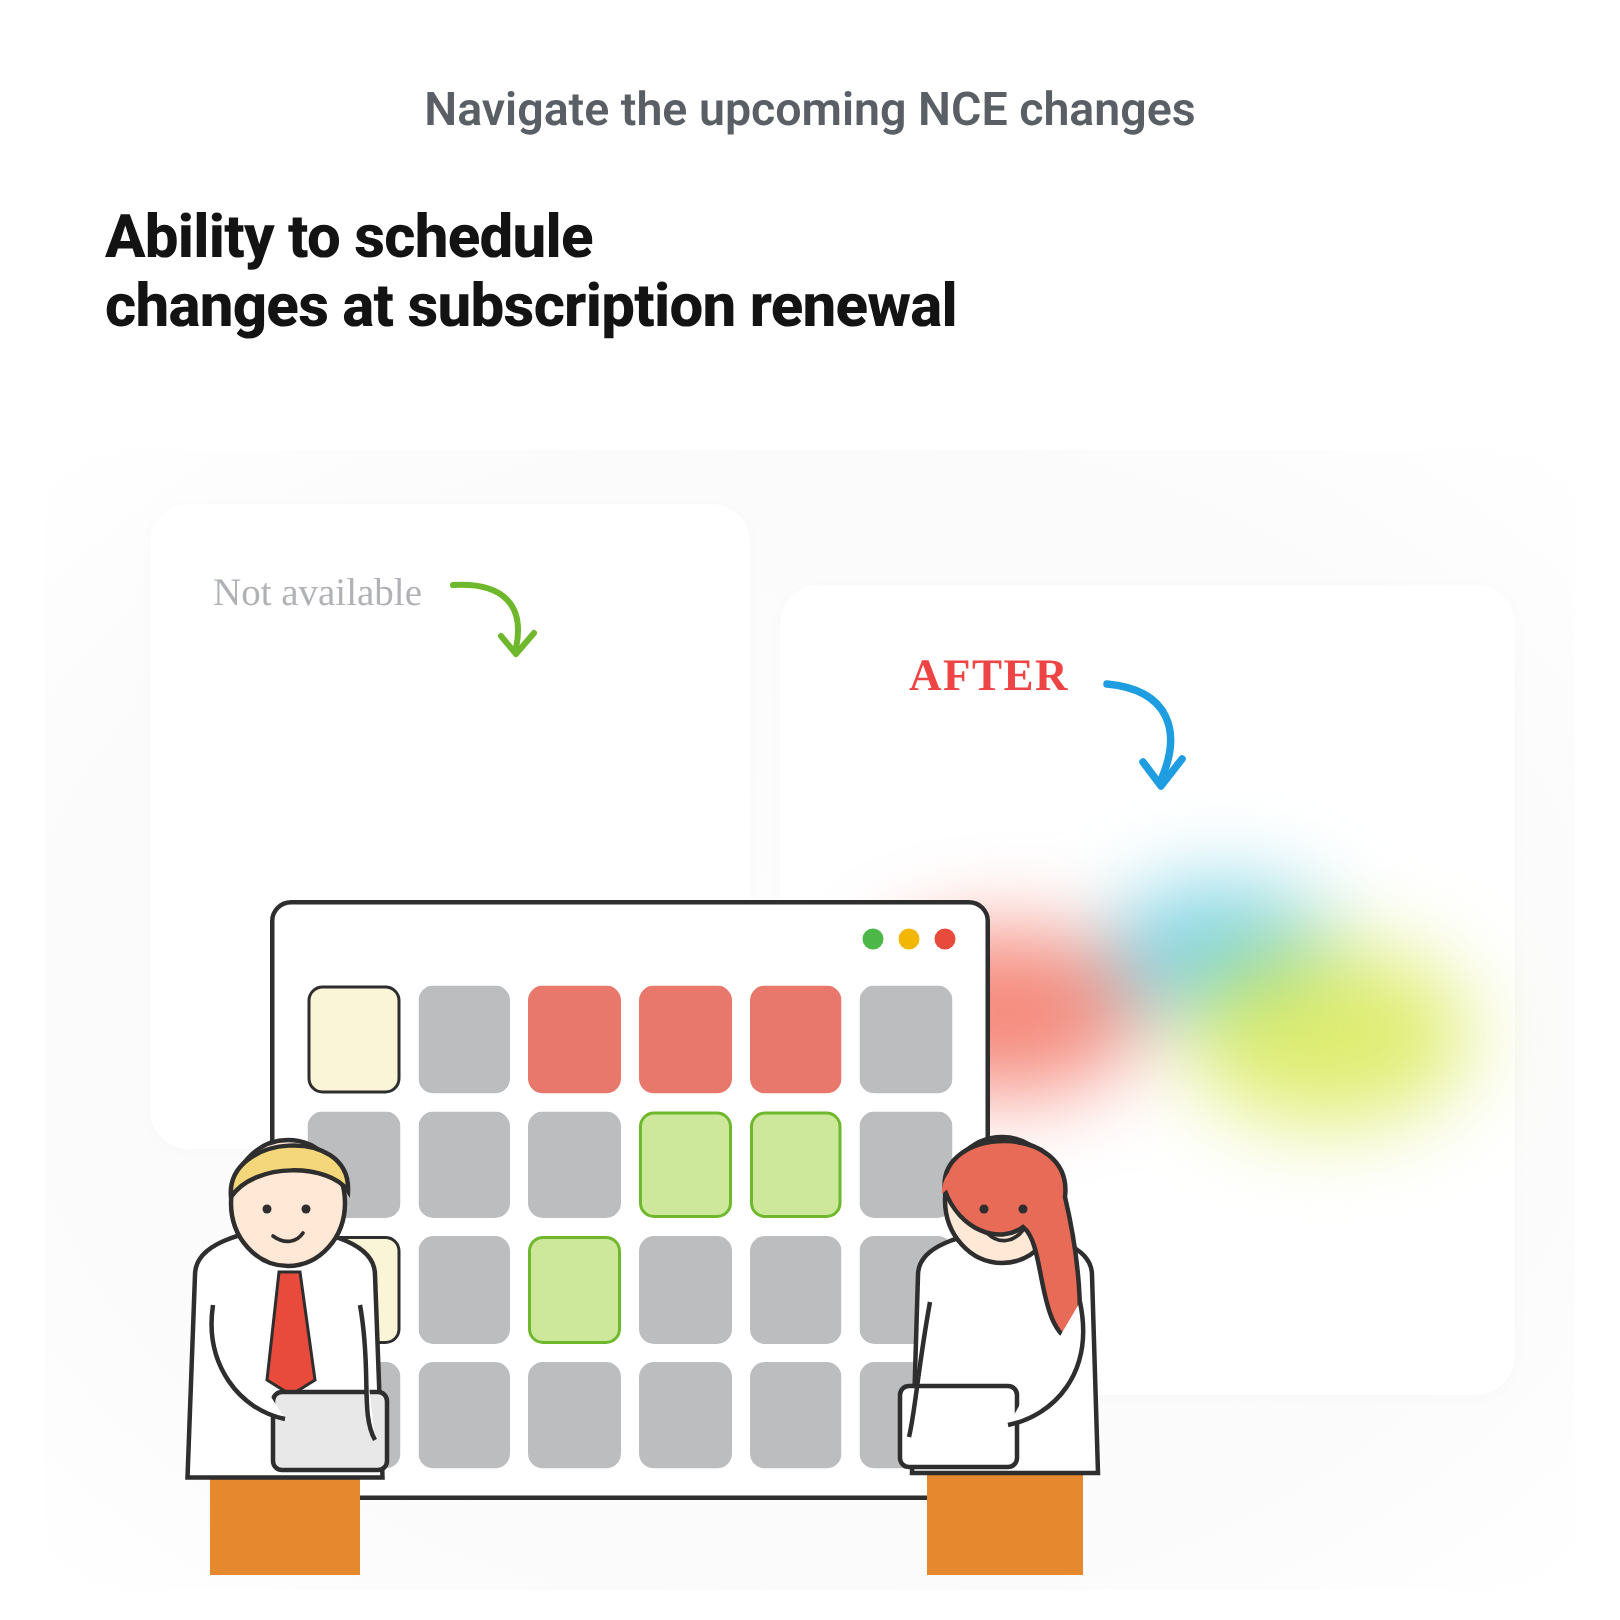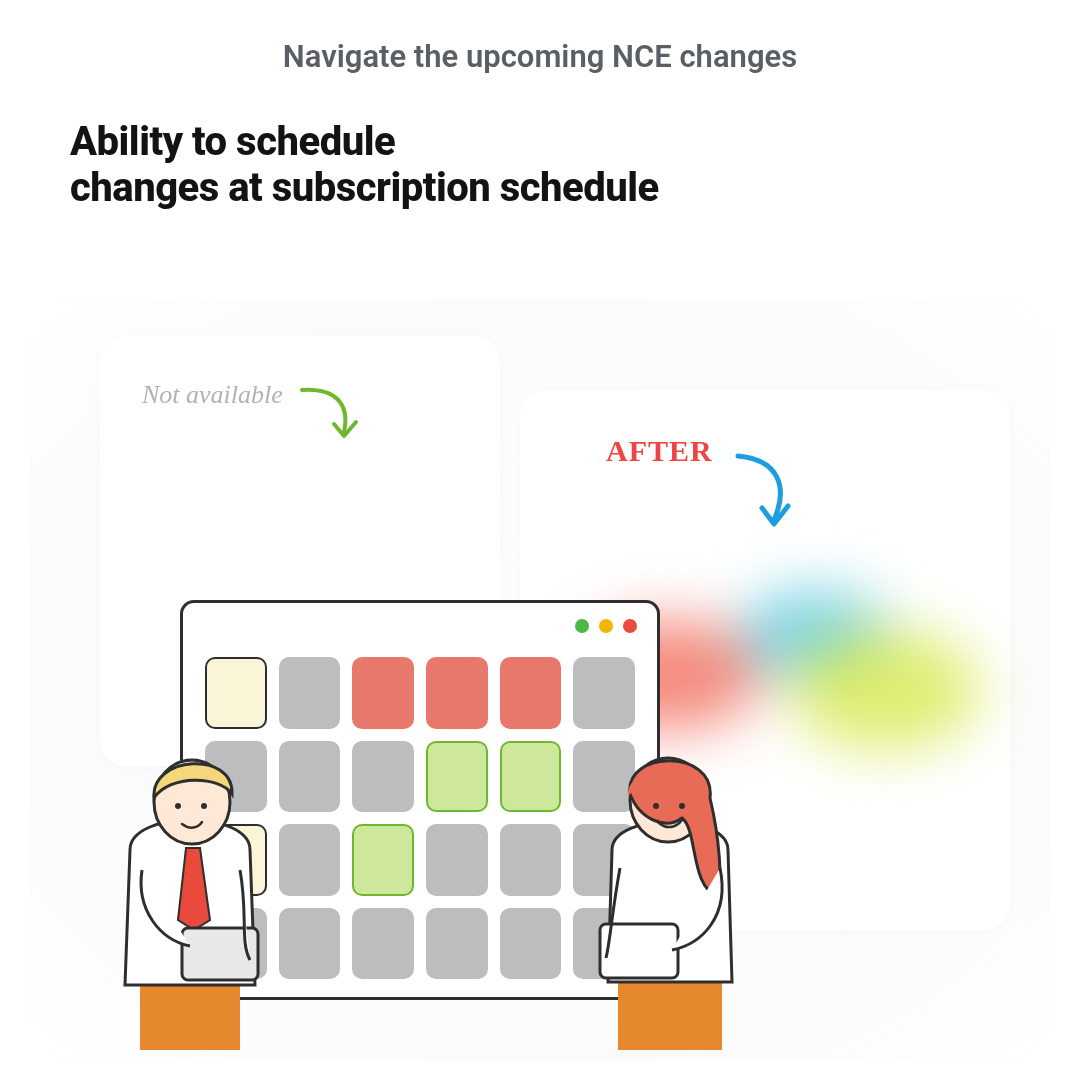--- a/index.html
+++ b/index.html
@@ -10,20 +10,21 @@
     font-family: -apple-system, BlinkMacSystemFont, "Segoe UI", Roboto, Helvetica, Arial, sans-serif;
     position: relative;
     overflow: hidden;
   }
   .eyebrow {
     text-align: center;
     color: #5a5f66;
     font-size: 31px;
     font-weight: 600;
     padding-top: 38px;
+    margin-top: 16px;
   }
   .headline {
     color: #131313;
     font-size: 40px;
     font-weight: 800;
     line-height: 1.15;
     padding: 44px 70px 0 70px;
     letter-spacing: -0.5px;
   }
   .stage {
@@ -56,21 +57,20 @@
   .card-label {
     font-family: "Comic Sans MS", "Segoe Script", cursive;
     font-size: 30px;
     font-weight: 700;
     letter-spacing: 1px;
   }
   .card-before .card-label { color: #56b63c; padding: 34px 0 0 42px; }
   .card-after  .card-label { color: #ef4444; padding: 44px 0 0 86px; }
   .card-before .card-status {
     font-family: Georgia, serif;
-    font-style: italic;
     color: #b0b2b6;
     font-size: 26px;
     padding: 44px 0 0 42px;
   }
   .arrow-before {
     position: absolute;
     top: 44px; left: 196px;
   }
   .arrow-after {
     position: absolute;
@@ -134,21 +134,21 @@
   .person.left  { left: -60px; }
   .person.right { right: -80px; }
 </style>
 </head>
 <body>
 
 <div class="eyebrow">Navigate the upcoming NCE changes</div>
 
 <h1 class="headline">
   <span>Ability to schedule</span><br>
-  <span>changes at subscription schedule</span>
+  <span>changes at subscription renewal</span>
 </h1>
 
 <div class="stage">
 
   <div class="card card-after">
     <div class="card-label">AFTER</div>
     <svg class="arrow-after" width="70" height="90" viewBox="0 0 70 90">
       <path d="M8 8 C 50 12, 58 40, 44 72" fill="none" stroke="#1e9de0" stroke-width="5" stroke-linecap="round"></path>
       <path d="M32 60 L44 76 L58 58" fill="none" stroke="#1e9de0" stroke-width="5" stroke-linecap="round" stroke-linejoin="round"></path>
     </svg>

